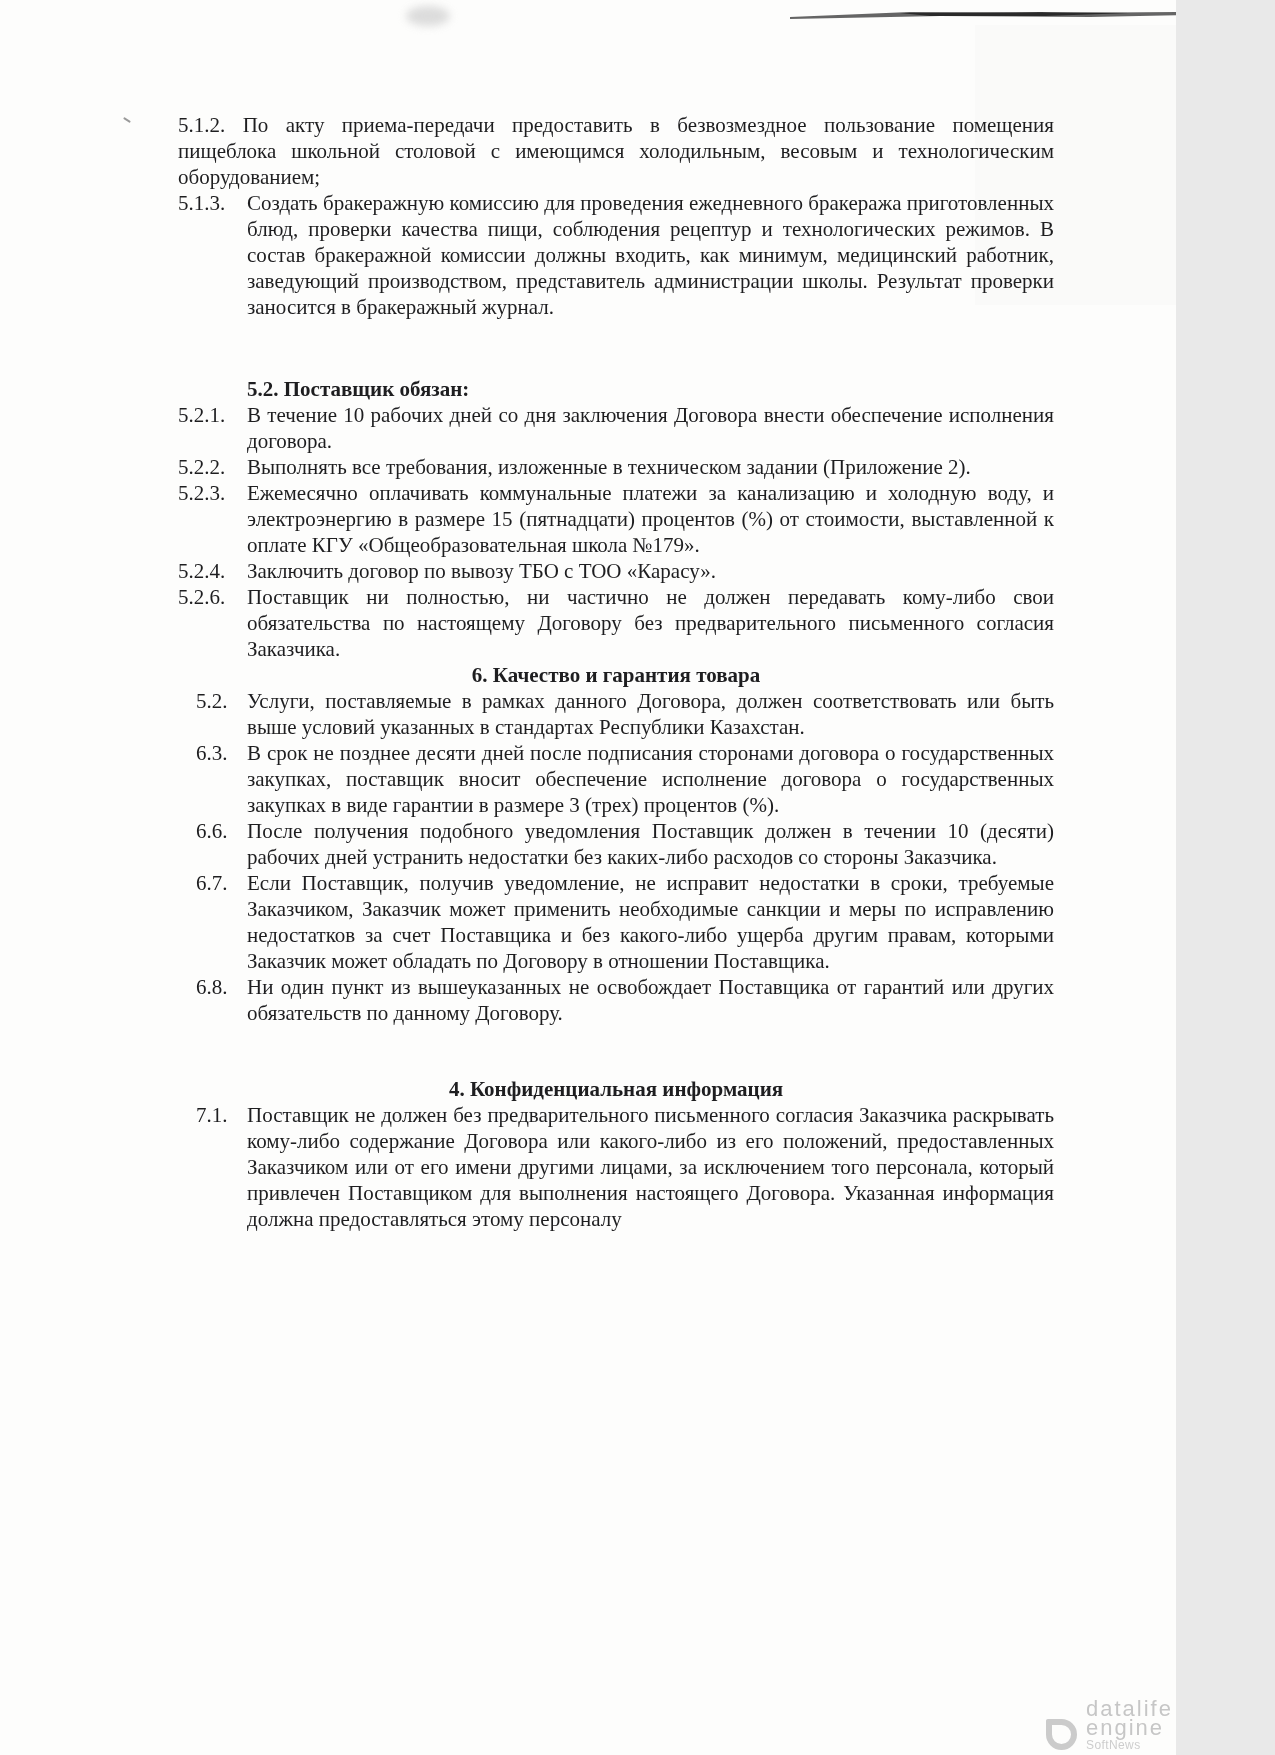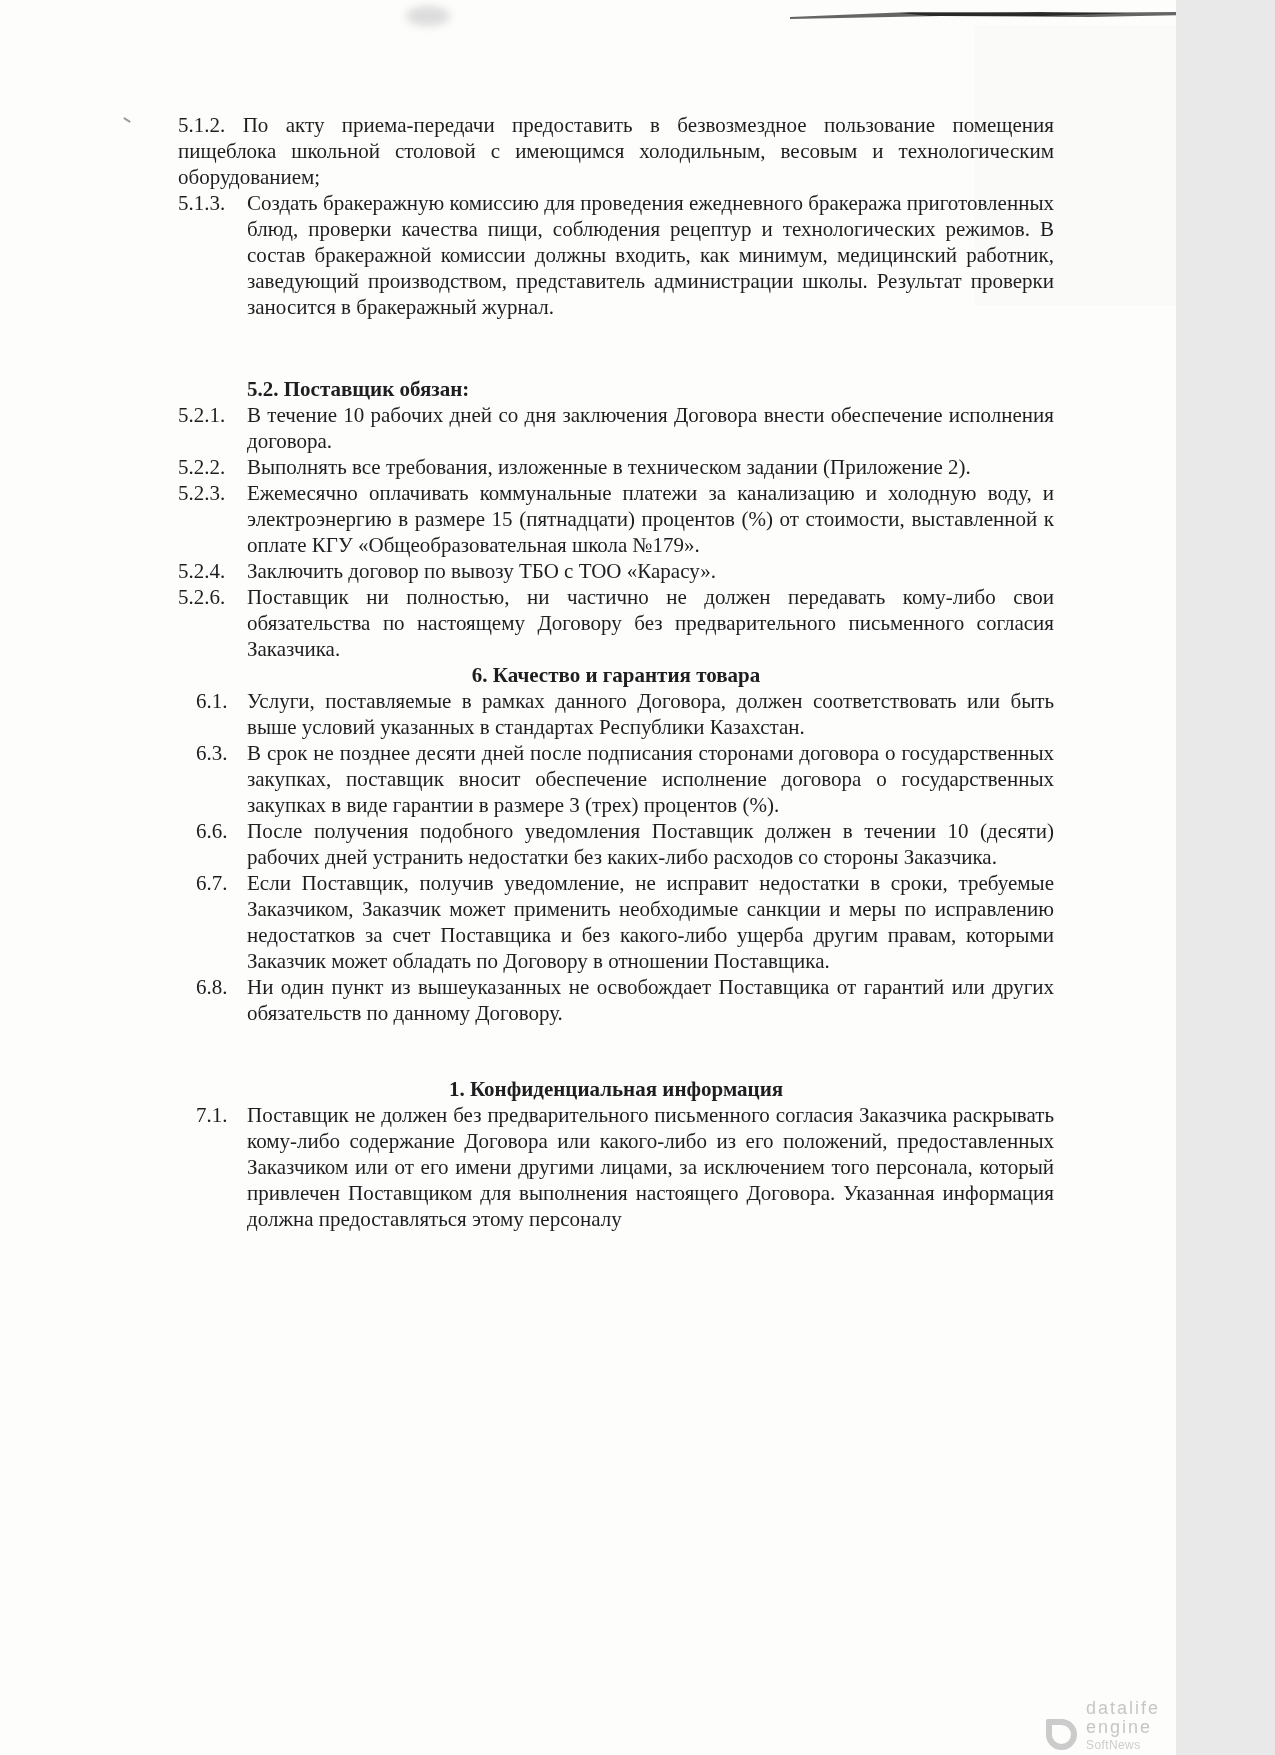--- a/index.html
+++ b/index.html
@@ -92,21 +92,21 @@
   }
   .wm-icon {
     width: 19px;
     height: 19px;
     border: 6px solid #cbcbcb;
     border-radius: 2px 55% 55% 55%;
     flex: 0 0 auto;
   }
   .wm-text { display: flex; flex-direction: column; }
   .wm-title {
-    font-size: 18px;
+    font-size: 22px;
     letter-spacing: 2px;
     color: #c6c6c6;
     text-transform: lowercase;
     line-height: 19px;
   }
   .wm-sub {
     font-size: 12px;
     letter-spacing: 0.4px;
     color: #cdcdcd;
     line-height: 16px;
@@ -128,26 +128,26 @@
   <div class="body-col">
       <p class="para flow"><span class="clause-num">5.1.2.</span> По акту приема-передачи предоставить в безвозмездное пользование помещения пищеблока школьной столовой с имеющимся холодильным, весовым и технологическим оборудованием;</p>
       <p class="para hang"><span class="clause-num">5.1.3.</span>Создать бракеражную комиссию для проведения ежедневного бракеража приготовленных блюд, проверки качества пищи, соблюдения рецептур и технологических режимов. В состав бракеражной комиссии должны входить, как минимум, медицинский работник, заведующий производством, представитель администрации школы. Результат проверки заносится в бракеражный журнал.</p>
       <p class="para head-left">5.2. Поставщик обязан:</p>
       <p class="para hang"><span class="clause-num">5.2.1.</span>В течение 10 рабочих дней со дня заключения Договора внести обеспечение исполнения договора.</p>
       <p class="para hang"><span class="clause-num">5.2.2.</span>Выполнять все требования, изложенные в техническом задании (Приложение 2).</p>
       <p class="para hang"><span class="clause-num">5.2.3.</span>Ежемесячно оплачивать коммунальные платежи за канализацию и холодную воду, и электроэнергию в размере 15 (пятнадцати) процентов (%) от стоимости, выставленной к оплате КГУ «Общеобразовательная школа №179».</p>
       <p class="para hang"><span class="clause-num">5.2.4.</span>Заключить договор по вывозу ТБО с ТОО «Карасу».</p>
       <p class="para hang"><span class="clause-num">5.2.6.</span>Поставщик ни полностью, ни частично не должен передавать кому-либо свои обязательства по настоящему Договору без предварительного письменного согласия Заказчика.</p>
       <p class="para head-center">6. Качество и гарантия товара</p>
-      <p class="para hang2"><span class="clause-num">6.1.</span>Услуги, поставляемые в рамках данного Договора, должен соответствовать или быть выше условий указанных в стандартах Республики Казахстан.</p>
+      <p class="para hang2"><span class="clause-num">5.2.</span>Услуги, поставляемые в рамках данного Договора, должен соответствовать или быть выше условий указанных в стандартах Республики Казахстан.</p>
       <p class="para hang2"><span class="clause-num">6.3.</span>В срок не позднее десяти дней после подписания сторонами договора о государственных закупках, поставщик вносит обеспечение исполнение договора о государственных закупках в виде гарантии в размере 3 (трех) процентов (%).</p>
       <p class="para hang2"><span class="clause-num">6.6.</span>После получения подобного уведомления Поставщик должен в течении 10 (десяти) рабочих дней устранить недостатки без каких-либо расходов со стороны Заказчика.</p>
       <p class="para hang2"><span class="clause-num">6.7.</span>Если Поставщик, получив уведомление, не исправит недостатки в сроки, требуемые Заказчиком, Заказчик может применить необходимые санкции и меры по исправлению недостатков за счет Поставщика и без какого-либо ущерба другим правам, которыми Заказчик может обладать по Договору в отношении Поставщика.</p>
       <p class="para hang2"><span class="clause-num">6.8.</span>Ни один пункт из вышеуказанных не освобождает Поставщика от гарантий или других обязательств по данному Договору.</p>
-      <p class="para head-center head-7">1. Конфиденциальная информация</p>
+      <p class="para head-center head-7">4. Конфиденциальная информация</p>
       <p class="para hang2"><span class="clause-num">7.1.</span>Поставщик не должен без предварительного письменного согласия Заказчика раскрывать кому-либо содержание Договора или какого-либо из его положений, предоставленных Заказчиком или от его имени другими лицами, за исключением того персонала, который привлечен Поставщиком для выполнения настоящего Договора. Указанная информация должна предоставляться этому персоналу</p>
     </div>
 
   <div class="watermark">
     <span class="wm-icon"></span>
     <span class="wm-text">
       <span class="wm-title">DataLife Engine</span>
       <span class="wm-sub">SoftNews Media Group</span>
     </span>
   </div>

